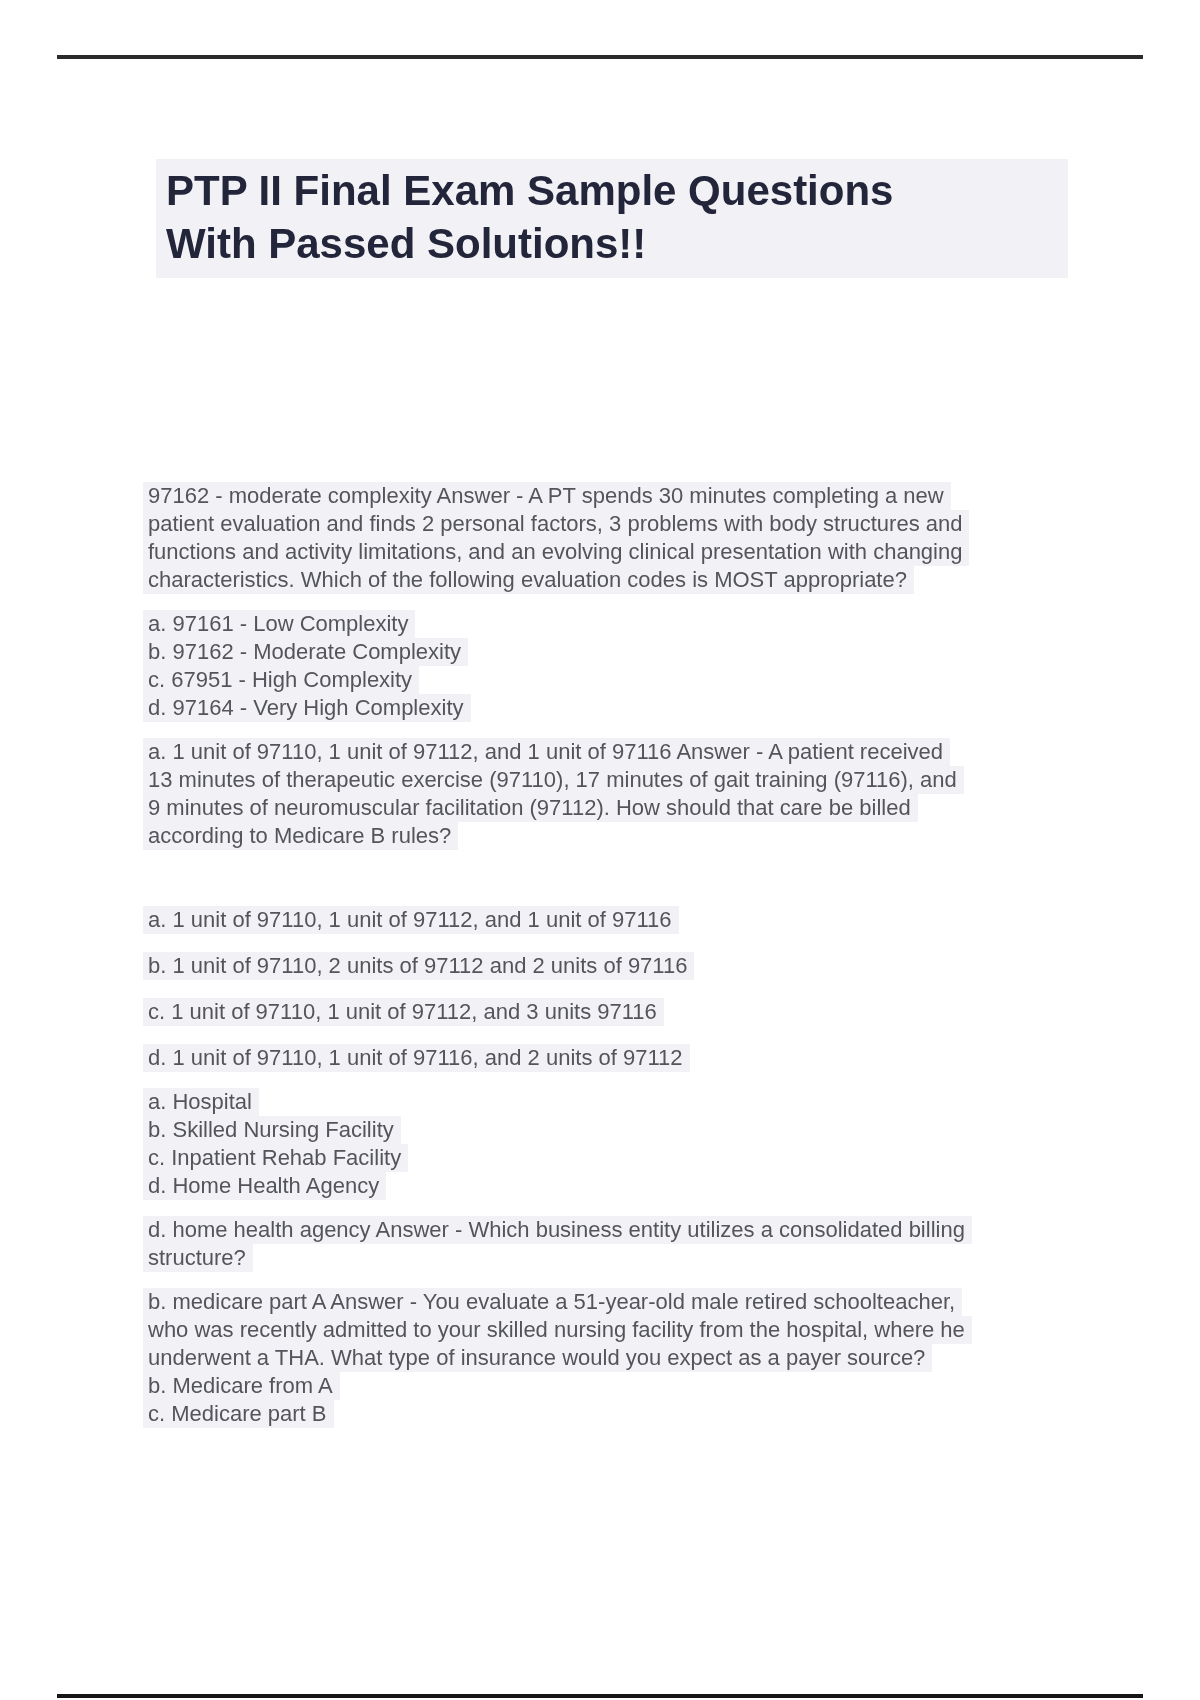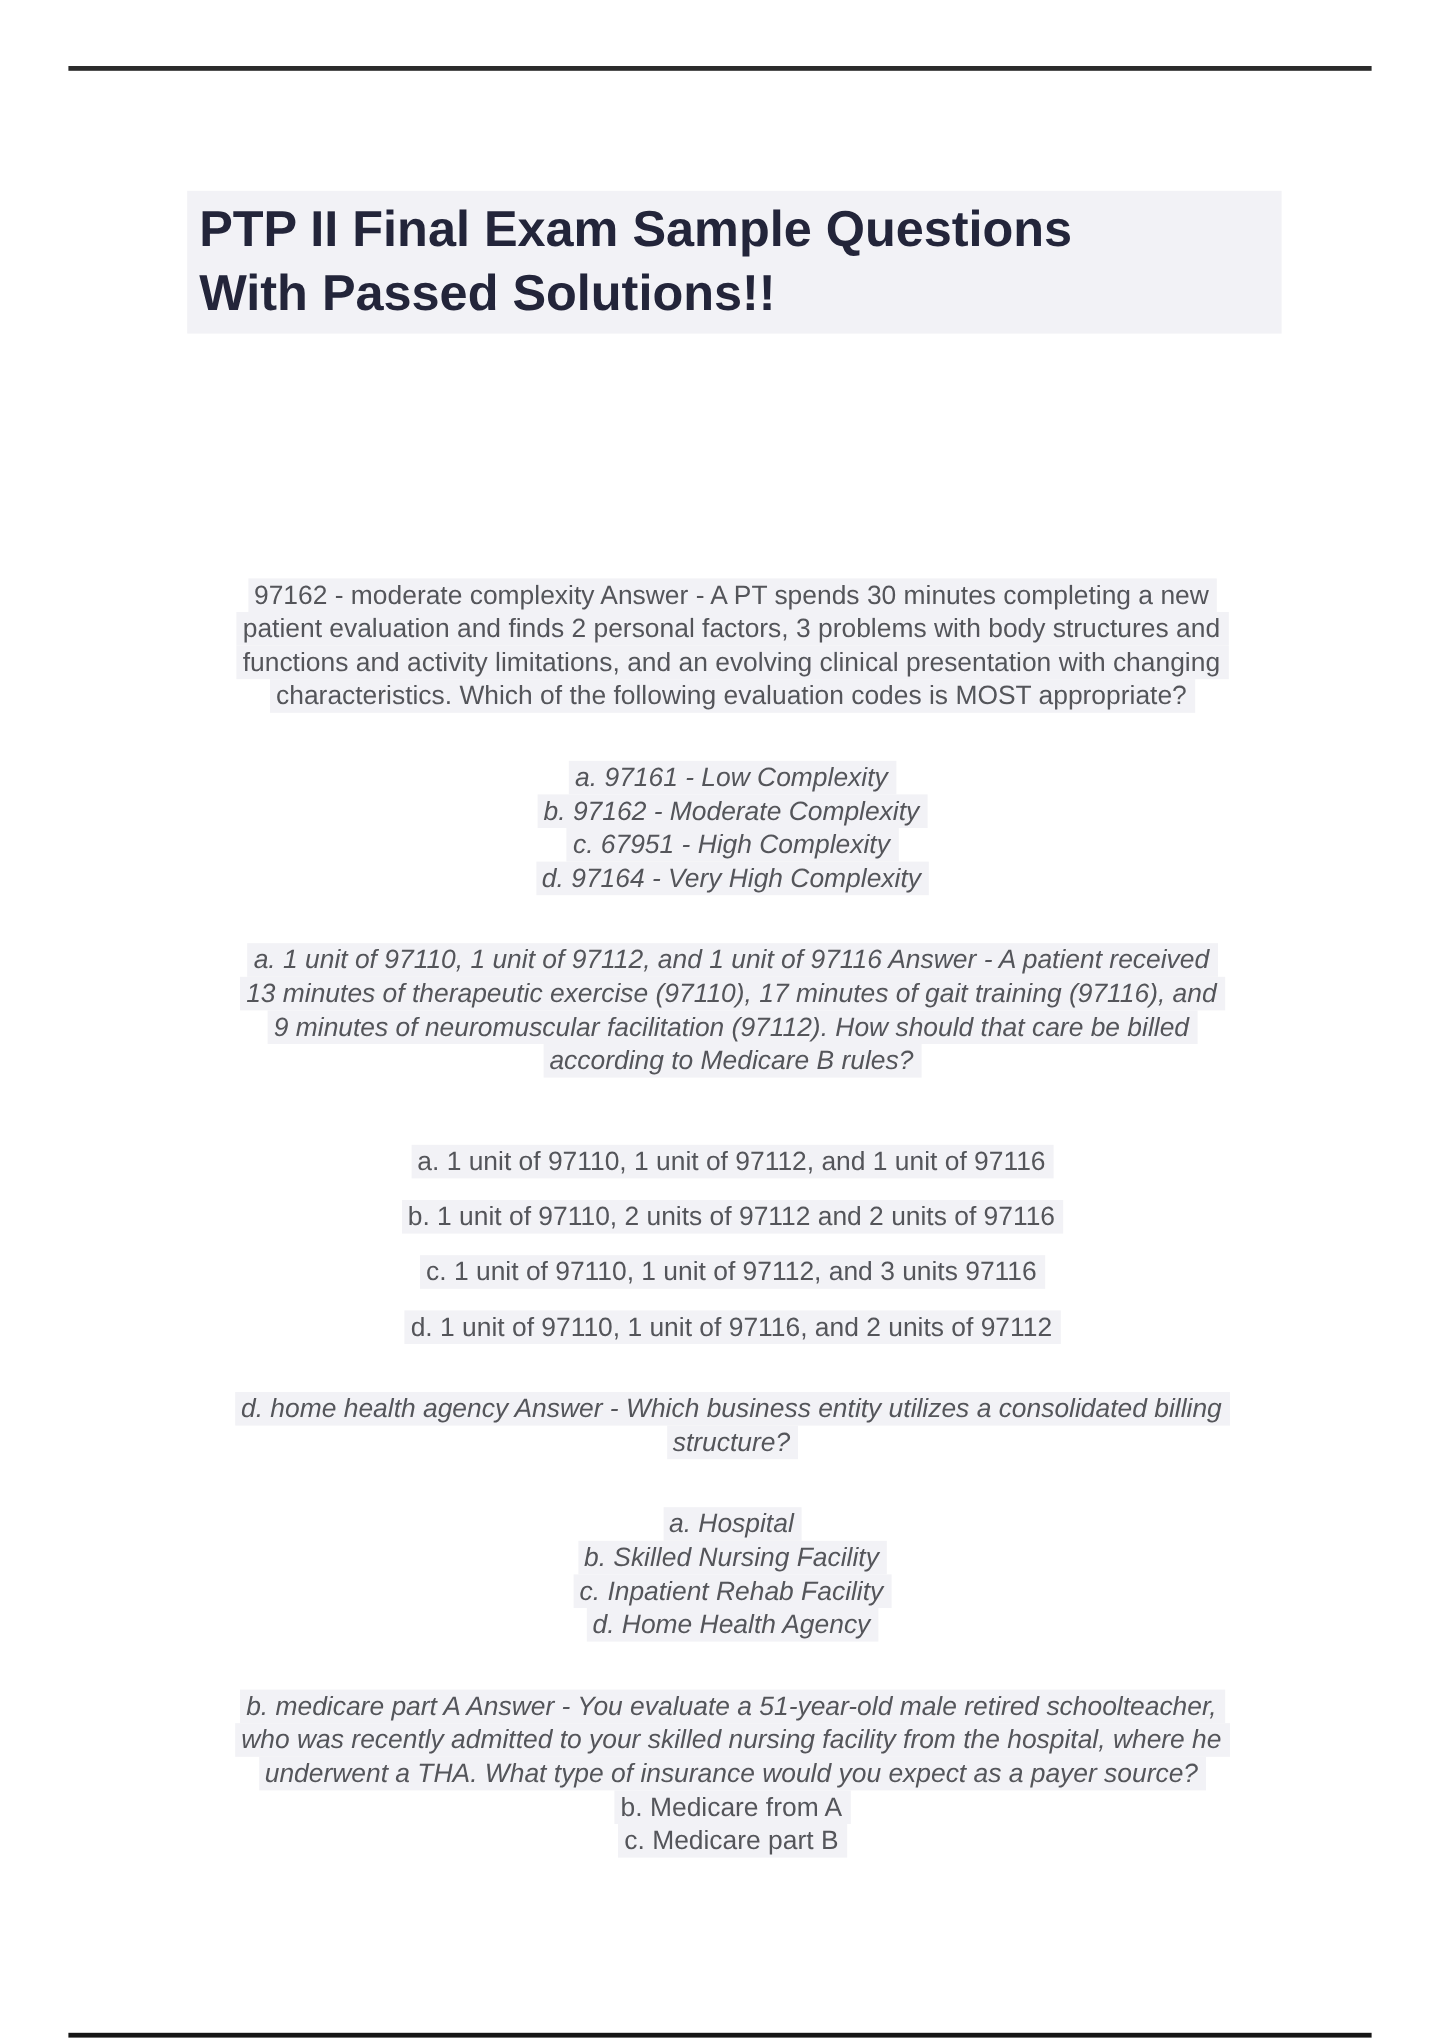--- a/index.html
+++ b/index.html
@@ -37,22 +37,22 @@
 
   .doc-body {
     position: absolute;
     left: 148px;
     top: 482px;
     width: 930px;
     font-size: 22px;
     line-height: 28px;
     color: var(--body-color, #54555a);
   }
-  .block { margin: 0; text-align: center; }
-  .gap-blank { margin-top: 40px; font-style: italic; }
+  .block { margin: 0; }
+  .gap-blank { margin-top: 16px; }
   .gap-wide  { margin-top: 56px; }
   .gap-none  { margin-top: 0; }
   .line { white-space: nowrap; }
   .options-spaced .line + .line { margin-top: 18px; }
   .hl {
     background: var(--hl-color, #f2f2f6);
     padding: 1px 7px 2px 5px;
     margin-left: -5px;
   }
 </style>
@@ -86,28 +86,28 @@
         <div class="line"><span class="hl">9 minutes of neuromuscular facilitation (97112). How should that care be billed</span></div>
         <div class="line"><span class="hl">according to Medicare B rules?</span></div>
       </div>
       <div class="block gap-wide options-spaced">
         <div class="line"><span class="hl">a. 1 unit of 97110, 1 unit of 97112, and 1 unit of 97116</span></div>
         <div class="line"><span class="hl">b. 1 unit of 97110, 2 units of 97112 and 2 units of 97116</span></div>
         <div class="line"><span class="hl">c. 1 unit of 97110, 1 unit of 97112, and 3 units 97116</span></div>
         <div class="line"><span class="hl">d. 1 unit of 97110, 1 unit of 97116, and 2 units of 97112</span></div>
       </div>
       <div class="block gap-blank">
-        <div class="line"><span class="hl">d. home health agency Answer - Which business entity utilizes a consolidated billing</span></div>
-        <div class="line"><span class="hl">structure?</span></div>
-      </div>
-      <div class="block gap-blank">
         <div class="line"><span class="hl">a. Hospital</span></div>
         <div class="line"><span class="hl">b. Skilled Nursing Facility</span></div>
         <div class="line"><span class="hl">c. Inpatient Rehab Facility</span></div>
         <div class="line"><span class="hl">d. Home Health Agency</span></div>
+      </div>
+      <div class="block gap-blank">
+        <div class="line"><span class="hl">d. home health agency Answer - Which business entity utilizes a consolidated billing</span></div>
+        <div class="line"><span class="hl">structure?</span></div>
       </div>
       <div class="block gap-blank">
         <div class="line"><span class="hl">b. medicare part A Answer - You evaluate a 51-year-old male retired schoolteacher,</span></div>
         <div class="line"><span class="hl">who was recently admitted to your skilled nursing facility from the hospital, where he</span></div>
         <div class="line"><span class="hl">underwent a THA. What type of insurance would you expect as a payer source?</span></div>
       </div>
       <div class="block gap-none">
         <div class="line"><span class="hl">b. Medicare from A</span></div>
         <div class="line"><span class="hl">c. Medicare part B</span></div>
       </div>

